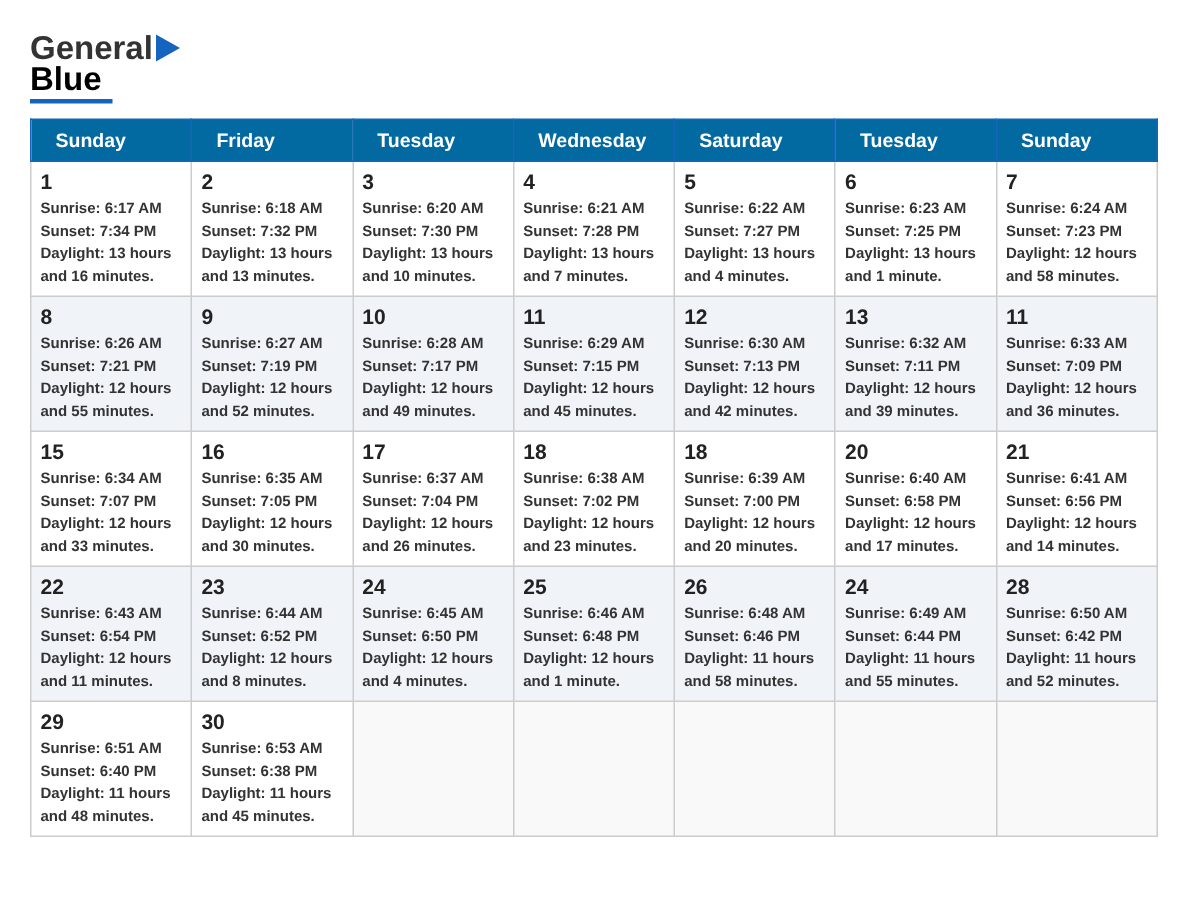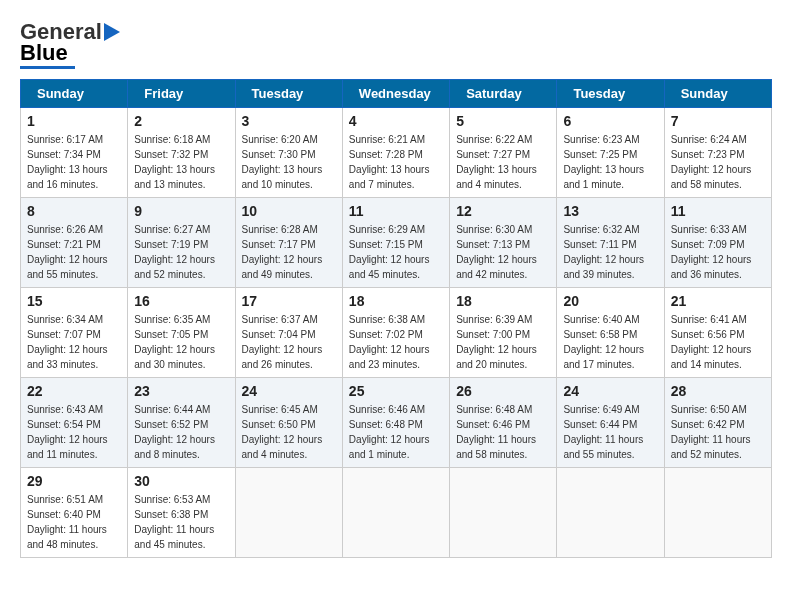--- a/index.html
+++ b/index.html
@@ -68,20 +68,21 @@
       font-size: 14px;
       font-weight: bold;
       color: #222;
       display: block;
       margin-bottom: 3px;
     }
     .day-info {
       font-size: 10px;
       color: #333;
       line-height: 1.5;
+      font-weight: bold;
     }
     .empty-cell {
       background: #f9f9f9 !important;
     }
   </style>
 </head>
 <body>
 
 <div class="header-area">
   <div class="logo">

